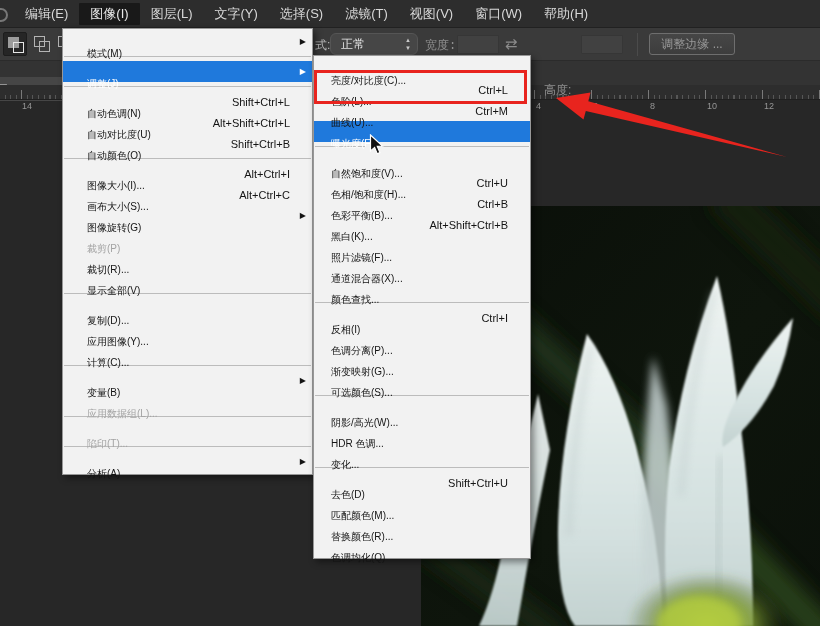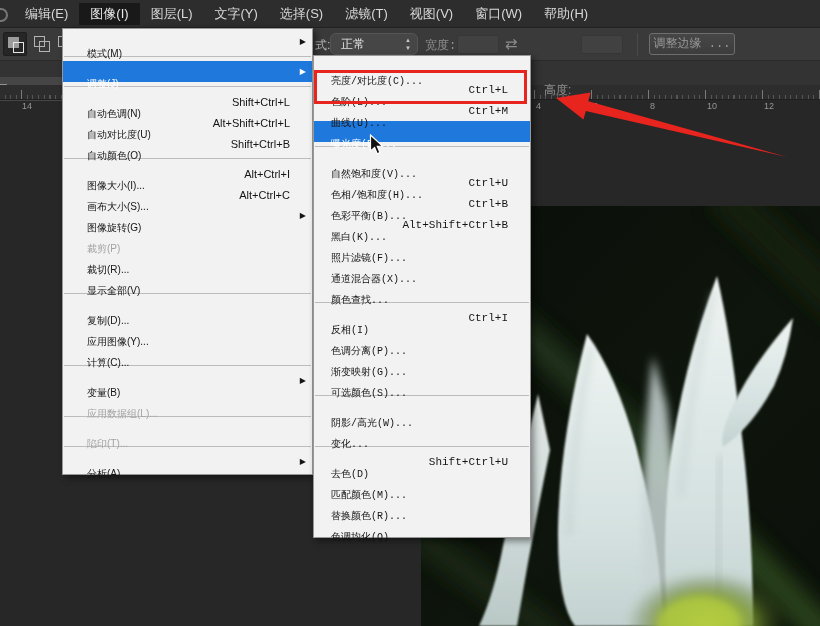--- a/index.html
+++ b/index.html
@@ -31,21 +31,21 @@
     border:1px solid #555;border-radius:6px;color:#e0e0e0;font-size:12px;line-height:20px;
     padding-left:10px;}
   #blend-arrows{position:absolute;right:6px;top:2px;display:flex;flex-direction:column;
     font-size:6px;color:#c9c9c9;line-height:8px;}
   .ob-input{position:absolute;top:7px;width:42px;height:19px;background:#414141;
     border:1px solid #363636;border-radius:1px;}
   #swap-icon{position:absolute;left:505px;top:7px;color:#8c8c8c;font-size:15px;}
   .ob-sep{position:absolute;left:637px;top:5px;width:1px;height:23px;background:#4b4b4b;}
   #refine-edge-btn{position:absolute;left:649px;top:5px;width:86px;height:22px;
     border:1px solid #6e6e6e;border-radius:3px;background:linear-gradient(#464646,#3d3d3d);
-    color:#999;font-size:12px;text-align:center;line-height:20px;font-family:Liberation Mono, monospace;}
+    color:#999;font-size:12px;text-align:center;line-height:20px;}
 
   
   #tabstrip{position:absolute;left:0;top:61px;width:820px;height:24px;background:#333;z-index:1;}
   #doc-tab{position:absolute;left:0;top:16px;width:62px;height:24px;background:#464646;
     color:#d6d6d6;font-size:11px;line-height:24px;overflow:hidden;white-space:nowrap;}
   #doc-tab span{margin-left:-3px;}
   #ruler{position:absolute;left:0;top:85px;width:820px;height:15px;background:#2d2d2d;
     border-bottom:1px solid #1f1f1f;z-index:1;
     background-image:
       repeating-linear-gradient(90deg,#7a7a7a 0 1px,transparent 1px 57px),
@@ -56,21 +56,21 @@
   .ruler-num{position:absolute;top:16px;font-size:9px;color:#969696;}
 
   
   #pasteboard{position:absolute;left:0;top:100px;width:820px;height:526px;background:#272727;}
   #photo{position:absolute;left:421px;top:206px;width:399px;height:420px;z-index:2;}
 
   
   .menu-panel{position:absolute;background:#f2f2f2;border:1px solid #979797;
     box-shadow:3px 3px 7px rgba(0,0,0,.45);padding:2px 0;font-size:13px;color:#141414;}
   #image-menu{left:62px;top:28px;width:251px;z-index:10;}
-  #adjust-menu{left:313px;top:55px;width:218px;z-index:11;font-family:Liberation Mono, monospace;}
+  #adjust-menu{left:313px;top:55px;width:218px;z-index:11;}
   .menu-item{height:21px;display:flex;align-items:center;padding:0 6px 0 24px;white-space:nowrap;}
   #adjust-menu .menu-item{padding-left:17px;}
   .menu-item .lbl{font-size:10px;margin-top:25px;}
   .menu-item .sc{margin-left:auto;padding-right:5px;font-size:11px;}
   .menu-item .ar{width:11px;text-align:right;font-size:8px;}
   .menu-item.disabled{color:#a3a3a3;align-items:center;}
   .menu-item.highlighted{background:#1f79dc;color:#fff;}
   .menu-sep{height:1px;background:#bcbcbc;margin:4px 1px;}
 
   
@@ -401,20 +401,25 @@
         <span class="sc"></span>
         <span class="ar"></span>
       </div>
       <div class="menu-sep"></div>
       <div class="menu-item">
         <span class="lbl">阴影/高光(W)...</span>
         <span class="sc"></span>
         <span class="ar"></span>
       </div>
       <div class="menu-item">
+        <span class="lbl">HDR 色调...</span>
+        <span class="sc"></span>
+        <span class="ar"></span>
+      </div>
+      <div class="menu-item">
         <span class="lbl">变化...</span>
         <span class="sc"></span>
         <span class="ar"></span>
       </div>
       <div class="menu-sep"></div>
       <div class="menu-item">
         <span class="lbl">去色(D)</span>
         <span class="sc">Shift+Ctrl+U</span>
         <span class="ar"></span>
       </div>

